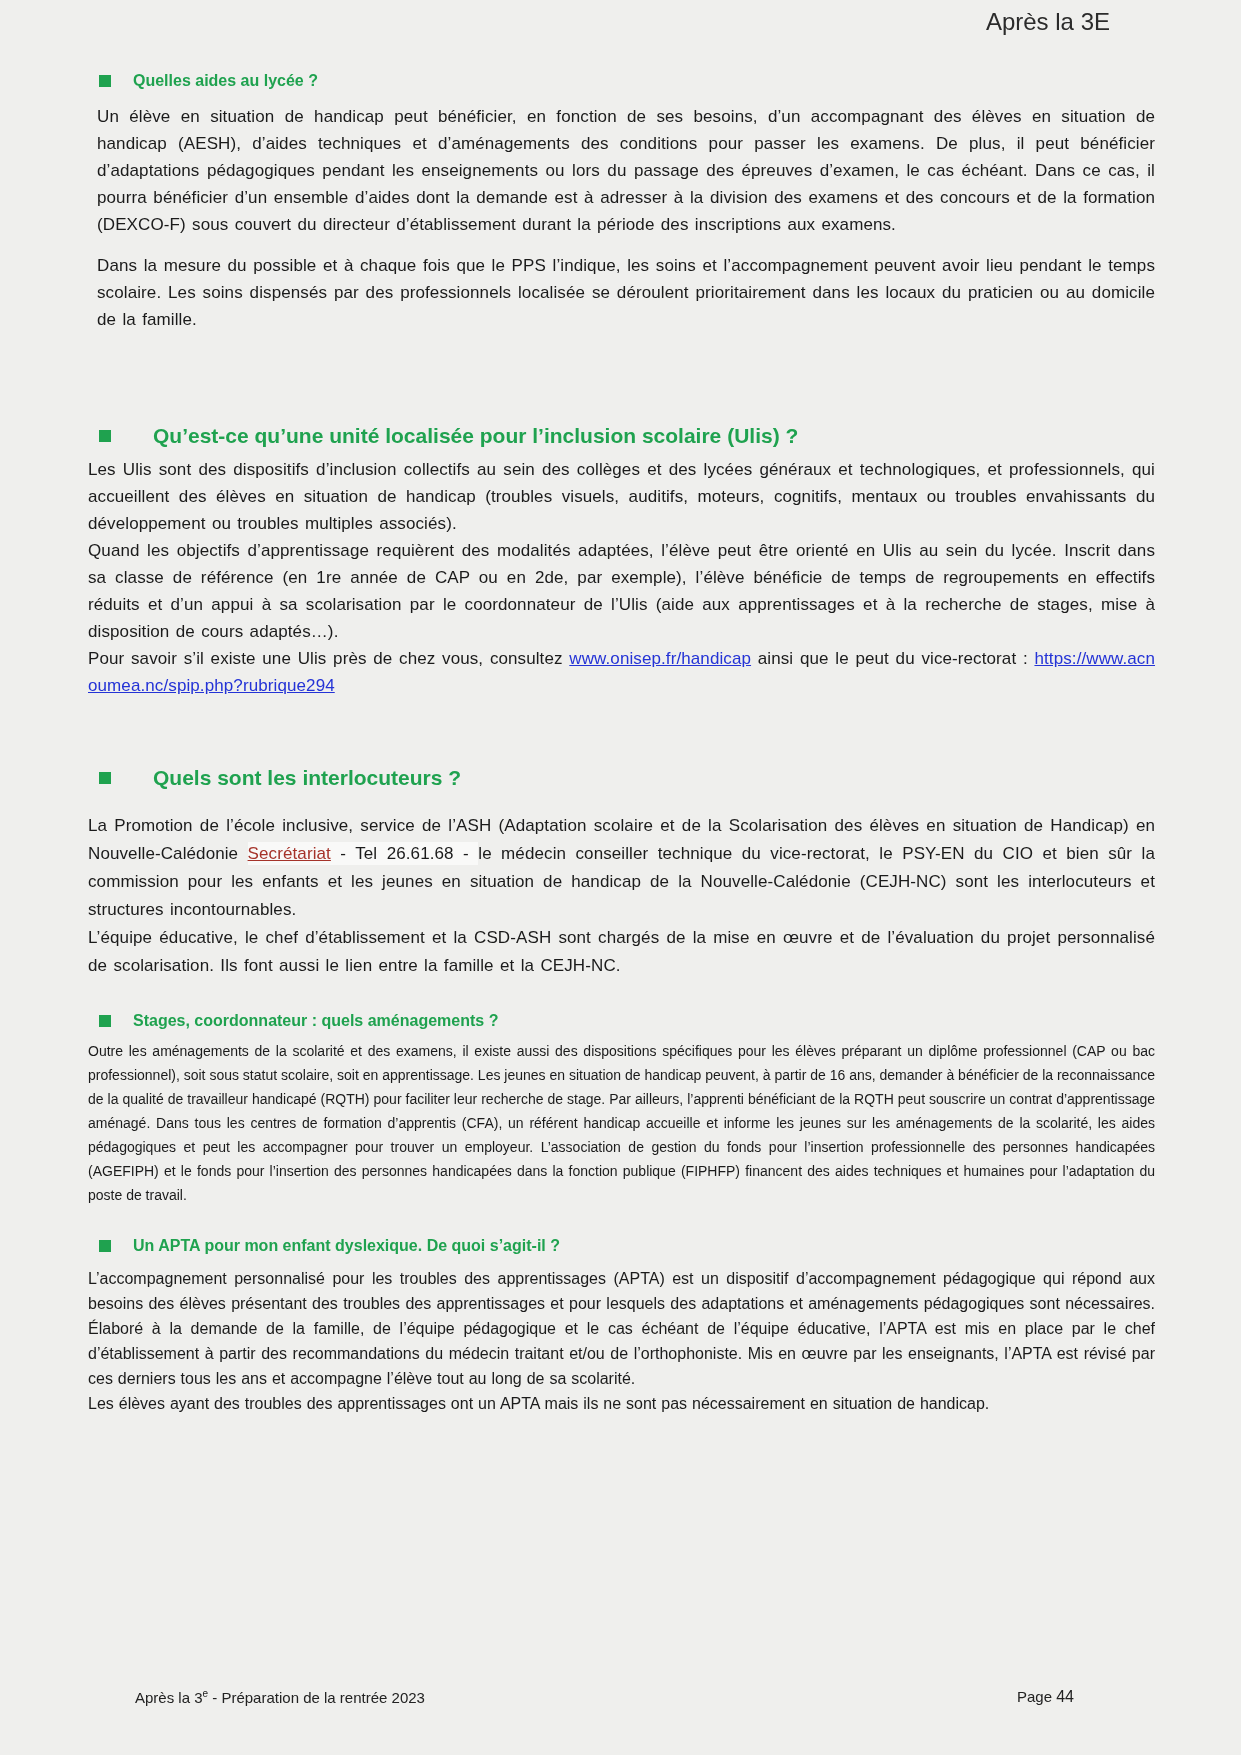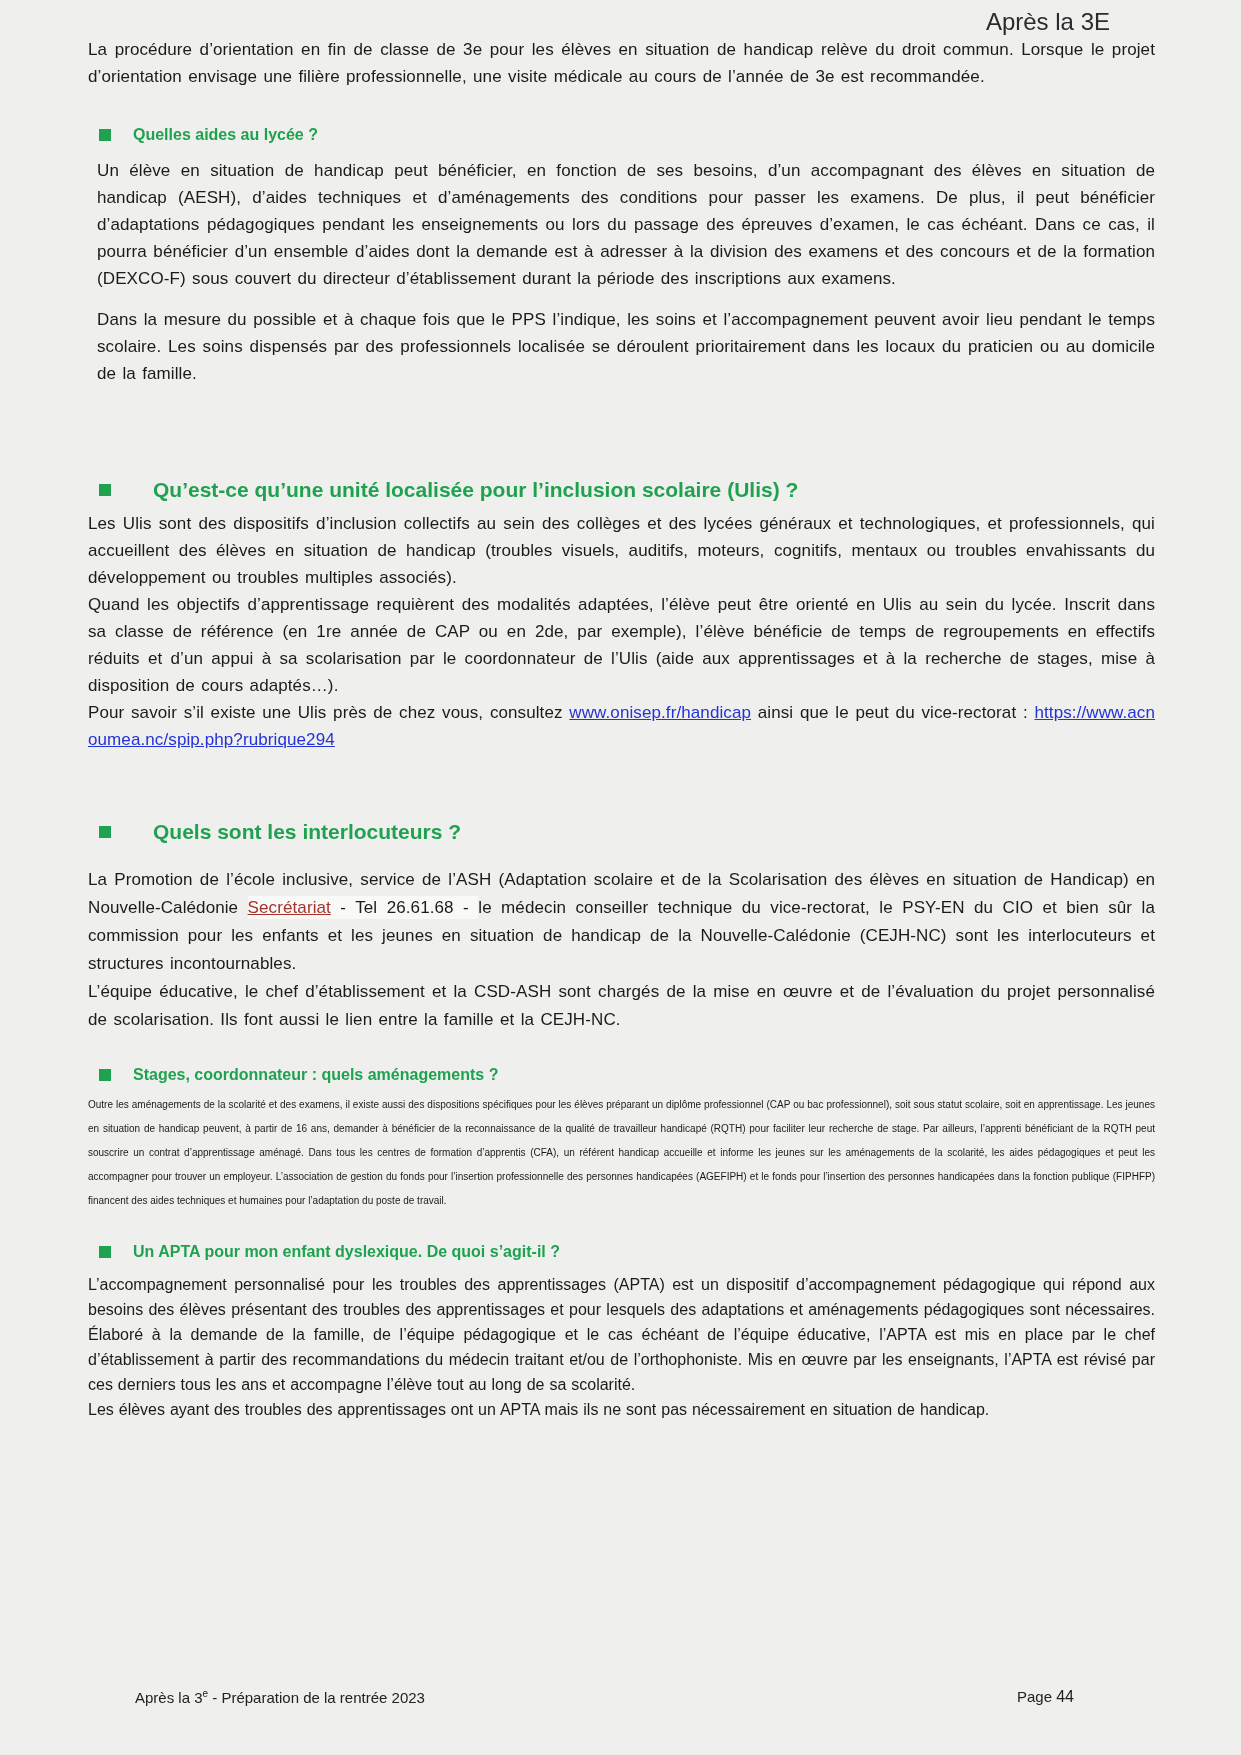--- a/index.html
+++ b/index.html
@@ -24,21 +24,21 @@
     text-align:right;
     padding-right:45px;
     font-size:24px;
     color:#2b2b2b;
     line-height:28px;
   }
 
   p{margin:0;text-align:justify;}
   .body-lg{font-size:17px;line-height:27px;word-spacing:1.5px;letter-spacing:.1px;}
   .body-md{font-size:16px;line-height:25px;word-spacing:.5px;}
-  .body-sm{font-size:10px;line-height:24px;}
+  .body-sm{font-size:14px;line-height:24px;}
   .indent{padding-left:9px;}
 
   .section-heading{
     display:flex;align-items:center;
     font-weight:bold;color:var(--green);
     font-size:16px;line-height:29px;
     margin:0;
   }
   .section-heading .bullet{
     width:12px;height:12px;background:var(--green);
@@ -78,21 +78,20 @@
   .footer sup{font-size:10px;}
   .footer .page-num{font-weight:normal;font-size:16px;}
 </style>
 </head>
 <body>
 
 <div class="page">
 
   <div class="doc-title">Après la 3E</div>
 
-  <p class="body-lg">La procédure d’orientation en fin de classe de 3e pour les élèves en situation de handicap relève du droit commun. Lorsque le projet d’orientation envisage une filière professionnelle, une visite médicale au cours de l’année de 3e est recommandée.</p>
 
   <div class="section-heading h1">
     <span class="bullet"></span>
     <span>Quelles aides au lycée ?</span>
   </div>
   <p class="body-lg indent">Un élève en situation de handicap peut bénéficier, en fonction de ses besoins, d’un accompagnant des élèves en situation de handicap (AESH), d’aides techniques et d’aménagements des conditions pour passer les examens. De plus, il peut bénéficier d’adaptations pédagogiques pendant les enseignements ou lors du passage des épreuves d’examen, le cas échéant. Dans ce cas, il pourra bénéficier d’un ensemble d’aides dont la demande est à adresser à la division des examens et des concours et de la formation (DEXCO-F) sous couvert du directeur d’établissement durant la période des inscriptions aux examens.</p>
   <p class="body-lg indent mt14">Dans la mesure du possible et à chaque fois que le PPS l’indique, les soins et l’accompagnement peuvent avoir lieu pendant le temps scolaire. Les soins dispensés par des professionnels localisée se déroulent prioritairement dans les locaux du praticien ou au domicile de la famille.</p>
 
   <div class="section-heading wide h2">
     <span class="bullet"></span>

